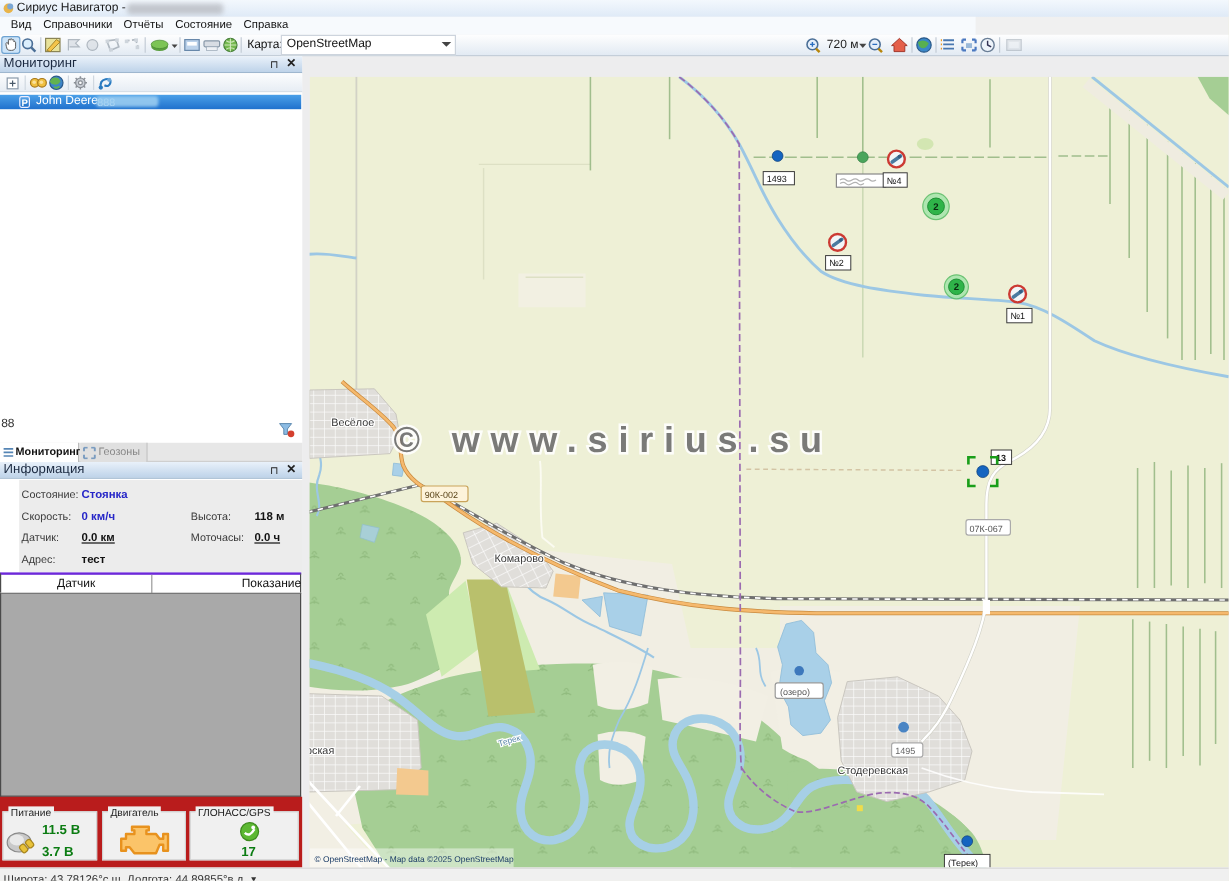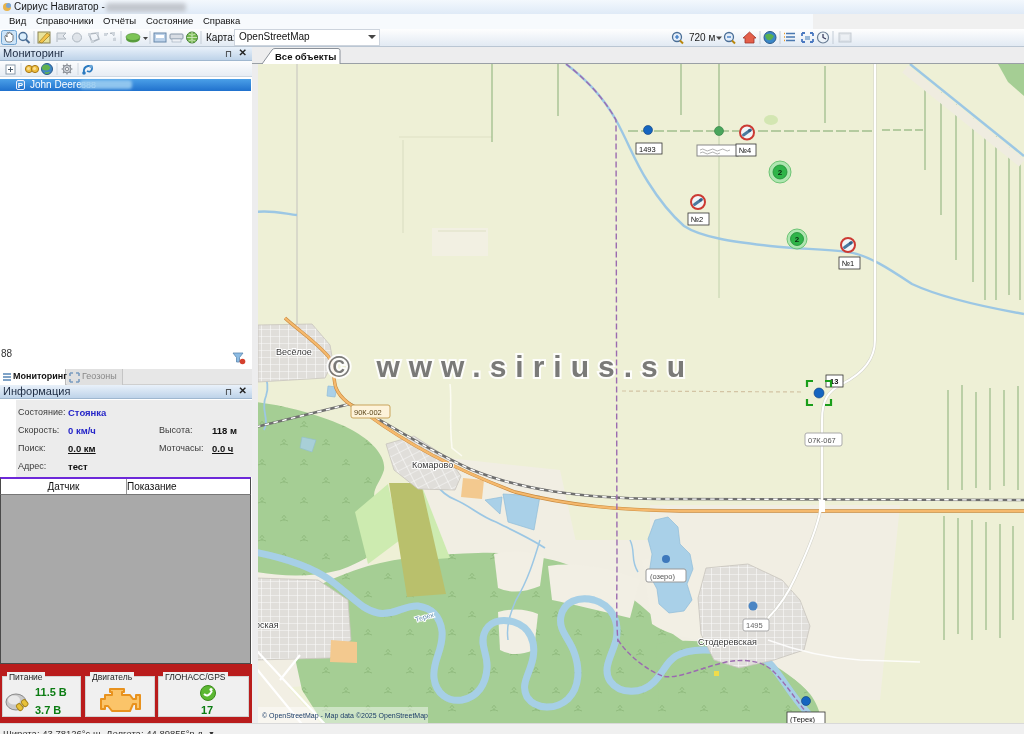--- a/index.html
+++ b/index.html
@@ -31,21 +31,21 @@
 #filterrow .f8{position:absolute;left:1px;top:0}
 #tabs{position:absolute;left:0;top:322px;width:252px;height:16px;background:#e7e7e7;border-bottom:1px solid #cfcfcf;font-size:9px}
 .tab1{position:absolute;left:0;top:0;width:66px;height:16px;background:#fff;border-right:1px solid #bbb;color:#111;font-weight:bold}
 .tab2{position:absolute;left:67px;top:0;width:56px;height:16px;background:#e0e0e0;border-right:1px solid #c5c5c5;color:#888}
 #infopanel{position:absolute;left:16px;top:353px;width:252px;height:77px;background:#ececec;font-size:9px}
 #infopanel .lbl{position:absolute;color:#3a3a3a}
 #infopanel .bval{position:absolute;color:#2626c8;font-weight:bold;font-size:9.5px}
 #infopanel .kval{position:absolute;color:#111;font-weight:bold;font-size:9.5px}
 #sensorhdr{position:absolute;left:0;top:430px;width:251px;height:17px;background:#fff;border-top:2px solid #6d28d9;border-left:1px solid #4a4a4a;border-right:1px solid #4a4a4a;font-size:10px;color:#111}
 #sensorhdr .c1{position:absolute;left:0;top:2px;width:125px;text-align:center}
-#sensorhdr .c2{position:absolute;left:126px;top:2px;width:124px;text-align:left}
+#sensorhdr .c2{position:absolute;left:126px;top:2px;width:124px;text-align:right}
 #sensorhdr .dv{position:absolute;left:125px;top:0;width:1px;height:17px;background:#999}
 #sensorbody{position:absolute;left:0;top:447px;width:251px;height:170px;background:#a9a9a9;border:1px solid #4a4a4a;border-top:1px solid #777}
 #bottompanels{position:absolute;left:0;top:617px;width:252px;height:59px;background:#b91c1c}
 .gbox{position:absolute;top:12px;height:41px;border:1px solid #d2d2d2;background:#f0f0f0}
 .gbox .glbl{position:absolute;left:4px;top:-5px;background:#f0f0f0;padding:0 2px;font-size:8.5px;color:#222}
 .gval{position:absolute;font-size:11px;font-weight:bold;color:#0b7c12}
 #statusbar{position:absolute;left:0;top:723px;width:1024px;height:11px;background:#f0f0f0;border-top:1px solid #d9d9d9;font-size:9.5px;color:#333}
 #statusbar .st{position:absolute;left:3px;top:4px}
 #maparea{position:absolute;left:252px;top:47px;width:772px;height:676px;background:#ededee}
 #maptabbar{position:absolute;left:0;top:0;width:772px;height:17px;background:#ededee;border-bottom:1px solid #9aa0a6}
@@ -204,21 +204,21 @@
       <span class="pin">⊓</span>
       <span class="xx">✕</span>
     </div>
   <div id="infopanel">
     <span class="lbl" style="left:2px;top:7px">Состояние:</span>
       <span class="bval" style="left:52px;top:7px">Стоянка</span>
     <span class="lbl" style="left:2px;top:25px">Скорость:</span>
       <span class="bval" style="left:52px;top:25px">0 км/ч</span>
     <span class="lbl" style="left:143px;top:25px">Высота:</span>
       <span class="kval" style="left:196px;top:25px">118 м</span>
-    <span class="lbl" style="left:2px;top:43px">Поиск:</span>
+    <span class="lbl" style="left:2px;top:43px">Датчик:</span>
       <span class="kval" style="left:52px;top:43px;text-decoration:underline">0.0 км</span>
     <span class="lbl" style="left:143px;top:43px">Моточасы:</span>
       <span class="kval" style="left:196px;top:43px;text-decoration:underline">0.0 ч</span>
     <span class="lbl" style="left:2px;top:61px">Адрес:</span>
       <span class="kval" style="left:52px;top:61px">тест</span>
   </div>
   <div id="sensorhdr">
       <span class="c1">Датчик</span>
       <span class="dv"></span>
       <span class="c2">Показание</span>
@@ -247,26 +247,20 @@
       <svg width="18" height="18" style="position:absolute;left:41px;top:8px">
           <circle cx="8" cy="8" r="7.5" fill="#5cb832" stroke="#3d8a1e"></circle>
           <path d="M4,9 Q8,13 12,6" stroke="#fff" stroke-width="2" fill="none"></path>
           <circle cx="11" cy="4.5" r="1.6" fill="#fff"></circle>
         </svg>
       <span class="gval" style="left:42px;top:27px">17</span>
     </div>
   </div>
 </div>
 <div id="maparea">
-  <div id="maptabbar">
-      <div id="maptab"><svg width="120" height="17">
-          <path d="M10,17 L20,3 Q21,1.5 23,1.5 L86,1.5 Q88,1.5 88,3.5 L88,17" fill="#fff" stroke="#8a9098"></path>
-          <text x="23" y="13" font-size="9.5" font-weight="bold" fill="#111" font-family="Liberation Sans, sans-serif">Все объекты</text>
-        </svg></div>
-    </div>
   <svg id="mapsvg" width="766" height="659" viewBox="258 64 766 659" preserveAspectRatio="none">
   <defs>
     <pattern id="trees" width="42" height="38" patternUnits="userSpaceOnUse">
       <g fill="none" stroke="#85b072" stroke-width="1" opacity="0.65">
         <path d="M8,6 q2,-5 4,0 M10,6 v3 M6,9 q4,-3 8,0"></path>
         <path d="M30,24 q2,-5 4,0 M32,24 v3 M28,27 q4,-3 8,0"></path>
       </g>
     </pattern>
     <pattern id="streets" width="9" height="7" patternUnits="userSpaceOnUse">
       <rect width="9" height="7" fill="#e0deda"></rect>

